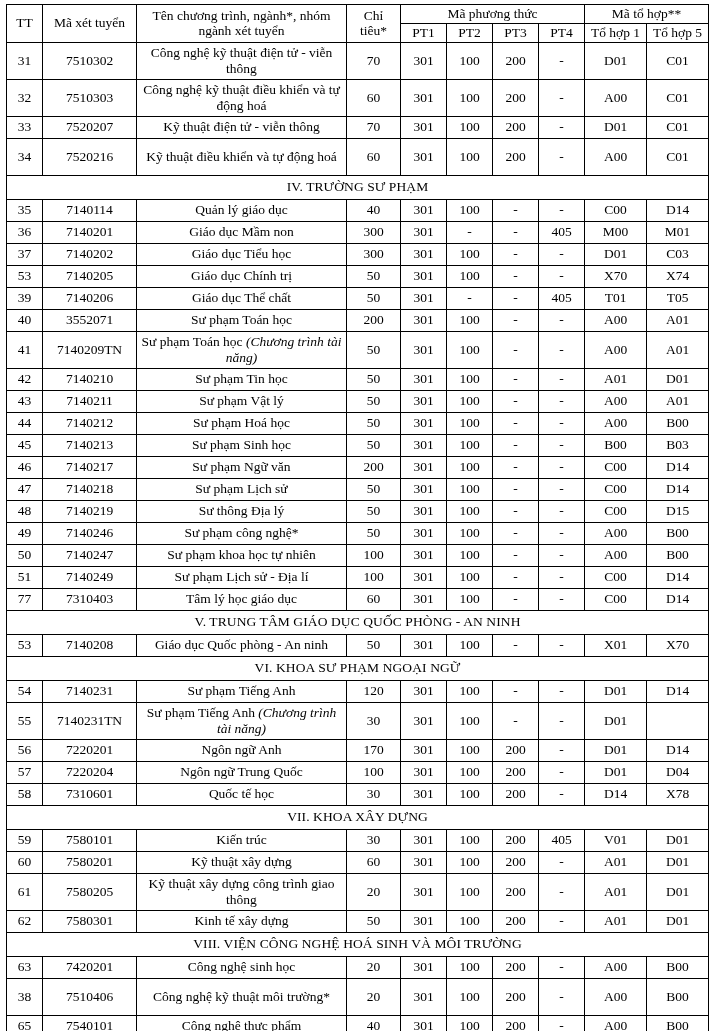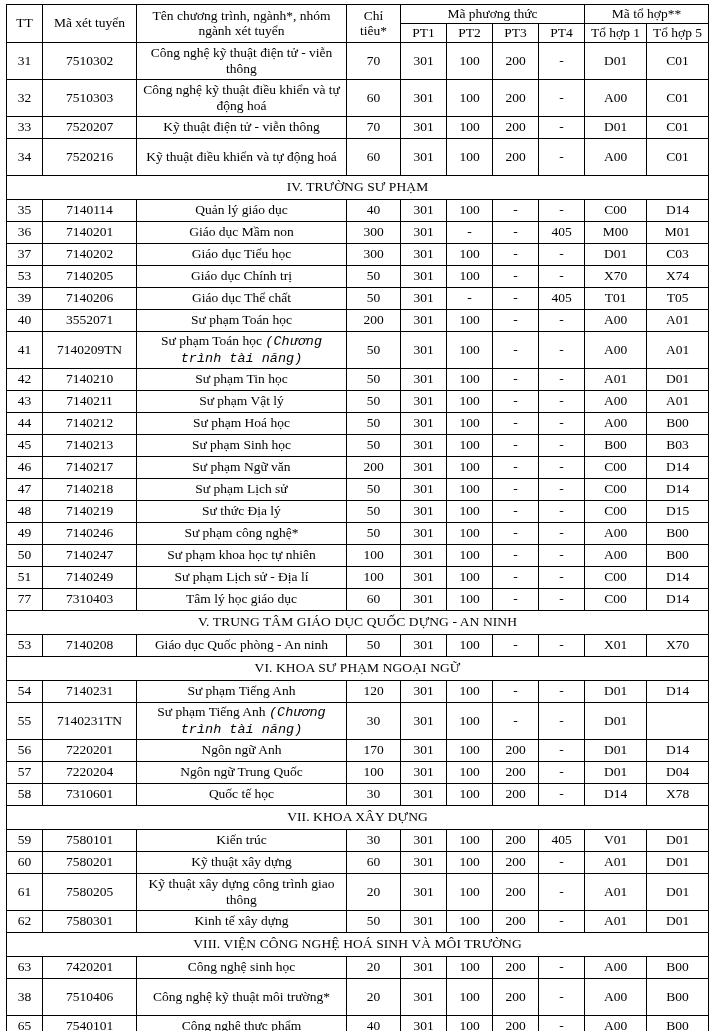--- a/index.html
+++ b/index.html
@@ -60,21 +60,21 @@
     padding-right: 3px;
     margin-left: 40px;
   }
   td.section {
     text-align: left;
     font-weight: bold;
     padding-left: 6px;
     font-size: 14px;
     letter-spacing: 0.1px;
   }
-  .ital { font-style: italic; font-family: Liberation Mono, monospace; }
+  .ital { font-style: italic; }
   tr.tall td { height: 34px; }
   tr.norm td { height: 19px; }
   tr.sect td { height: 21px; }
 </style>
 </head>
 <body>
 
 <div class="page">
   <table class="adm">
     <colgroup>
@@ -311,21 +311,21 @@
           <td>301</td>
           <td>100</td>
           <td>-</td>
           <td>-</td>
           <td>C00</td>
           <td>D14</td>
         </tr>
         <tr class="norm">
           <td>48</td>
           <td>7140219</td>
-          <td class="name"><span>Sư thức Địa lý</span></td>
+          <td class="name"><span>Sư thông Địa lý</span></td>
           <td>50</td>
           <td>301</td>
           <td>100</td>
           <td>-</td>
           <td>-</td>
           <td>C00</td>
           <td>D15</td>
         </tr>
         <tr class="norm">
           <td>49</td>
@@ -369,21 +369,21 @@
           <td class="name"><span>Tâm lý học giáo dục</span></td>
           <td>60</td>
           <td>301</td>
           <td>100</td>
           <td>-</td>
           <td>-</td>
           <td>C00</td>
           <td>D14</td>
         </tr>
         <tr class="sect">
-          <td colspan="10" class="section">V. TRUNG TÂM GIÁO DỤC QUỐC DỰNG - AN NINH</td>
+          <td colspan="10" class="section">V. TRUNG TÂM GIÁO DỤC QUỐC PHÒNG - AN NINH</td>
         </tr>
         <tr class="norm">
           <td>53</td>
           <td>7140208</td>
           <td class="name"><span>Giáo dục Quốc phòng - An ninh</span></td>
           <td>50</td>
           <td>301</td>
           <td>100</td>
           <td>-</td>
           <td>-</td>

